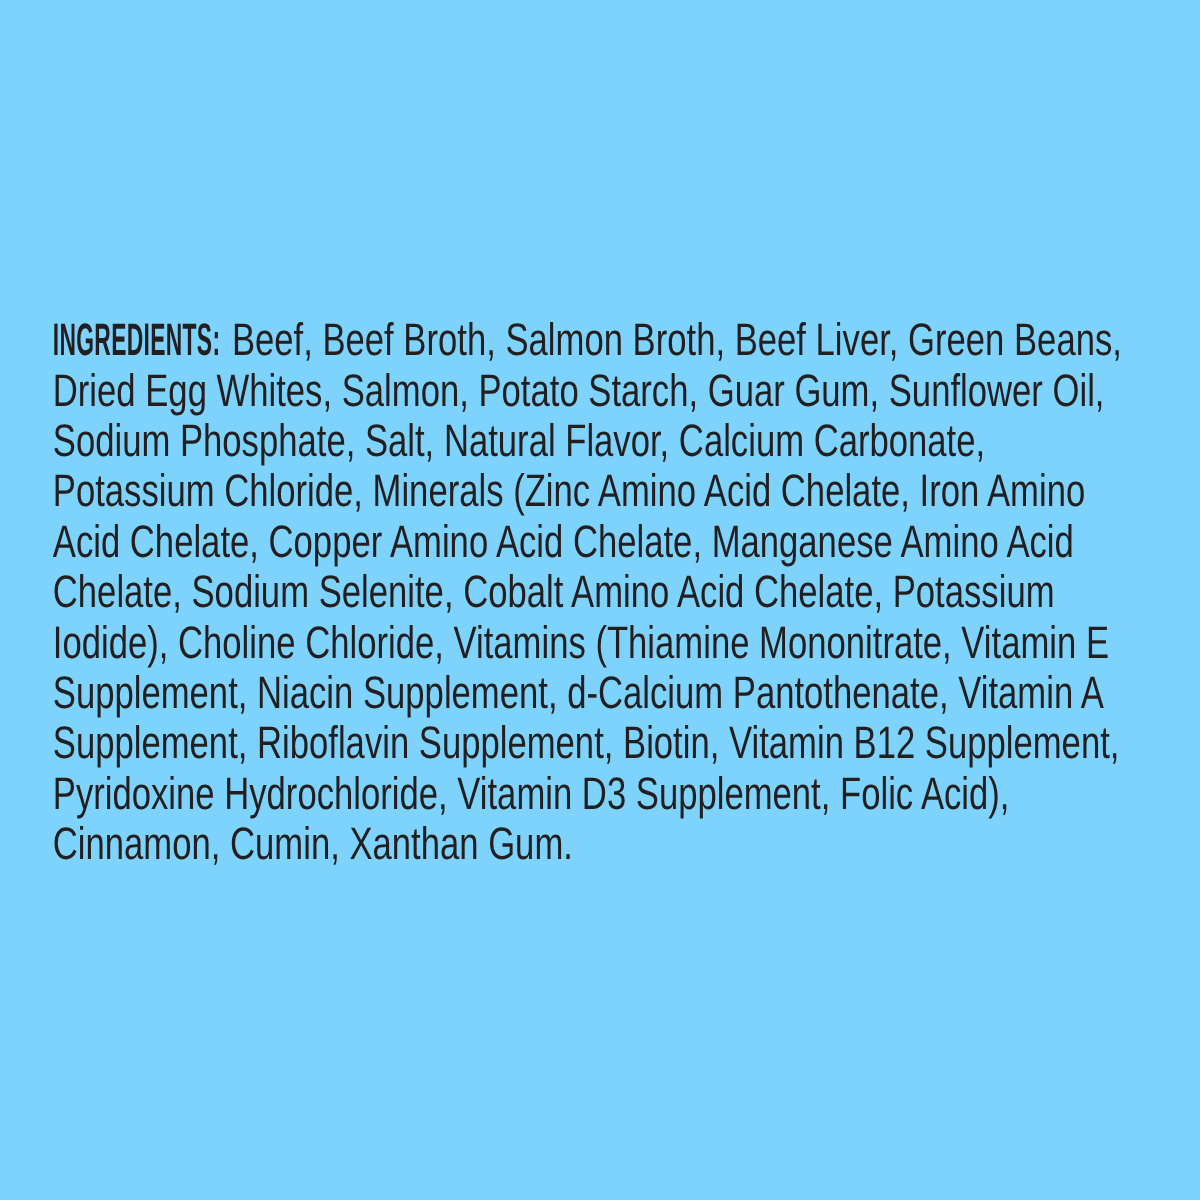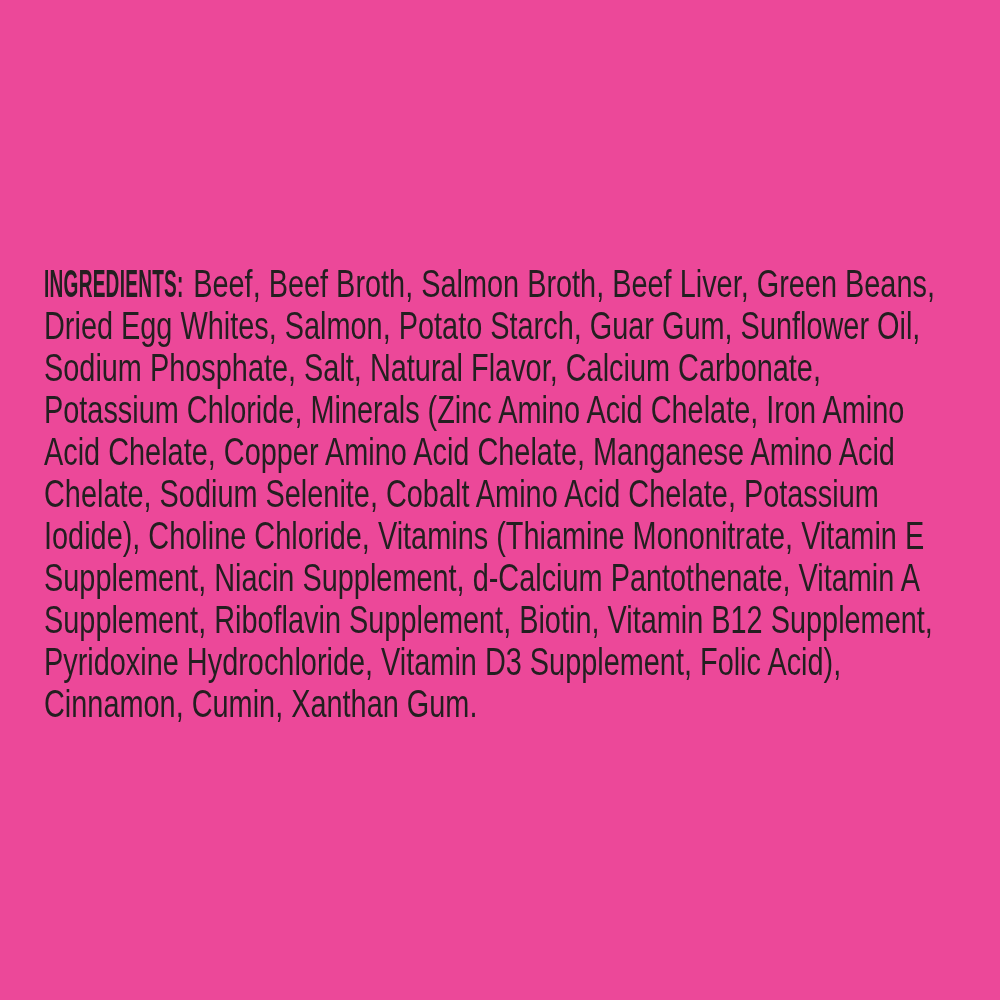--- a/index.html
+++ b/index.html
@@ -8,21 +8,21 @@
     width: 1000px;
     height: 1000px;
     background: #ffffff;
     font-family: "Liberation Sans", sans-serif;
     overflow: hidden;
   }
   .label-canvas {
     position: relative;
     width: 1000px;
     height: 1000px;
-    background: #ec4899;
+    background: #7dd3fc;
   }
   .ingredients-block {
     position: absolute;
     left: 44px;
     top: 263px;
     color: #231f20;
     font-size: 38px;
     line-height: 42px;
     letter-spacing: 0;
     transform: scaleX(0.76);

